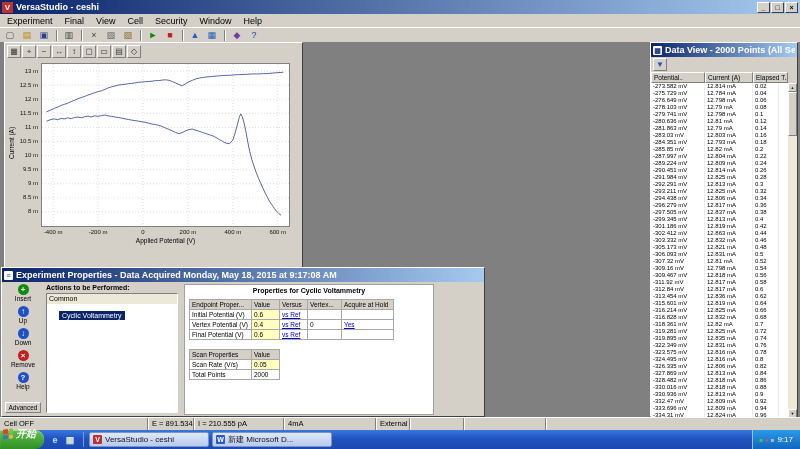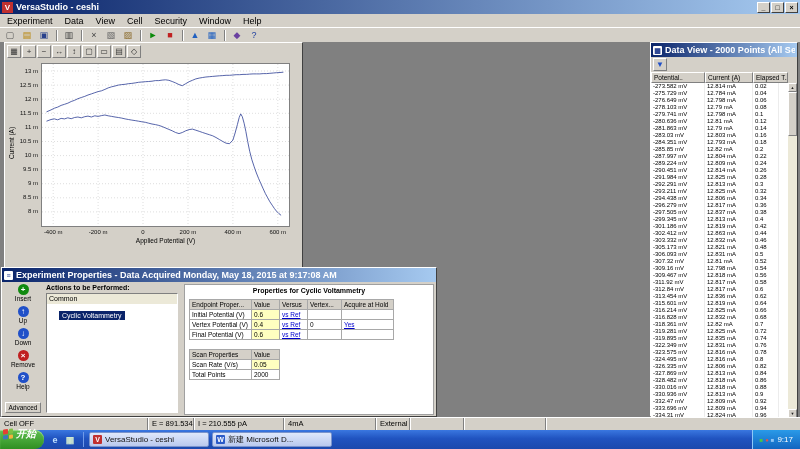--- a/index.html
+++ b/index.html
@@ -40,21 +40,21 @@
 .dh0{width:54px}.dh1{width:48px}.dh2{width:35px}
 #dv-rows{position:relative;height:335px;background:#fff;overflow:hidden}
 .dv-row{display:flex;height:7px}
 .dv-cell{font-size:6px;line-height:7px;padding-left:2px;white-space:nowrap;overflow:hidden;border-right:1px solid #ececec;flex:none}
 .dc0{width:54px}.dc1{width:48px}.dc2{width:26px}
 #dv-scroll{position:absolute;right:0;top:0;width:9px;height:335px;background:#ece9d8;display:flex;flex-direction:column}
 .sc-btn{height:9px;background:#d4d0c8;border:1px solid;border-color:#fff #808080 #808080 #fff;font-size:4px;line-height:7px;text-align:center;color:#222}
 .sc-thumb{height:44px;background:#d4d0c8;border:1px solid;border-color:#fff #808080 #808080 #fff}
 .sc-down{margin-top:auto}
 
-#props{left:1px;top:225px;width:436px;height:150px}
+#props{left:1px;top:225px;width:484px;height:150px}
 #props-body{position:relative;height:135px;overflow:hidden}
 .side-btn{position:absolute;left:2px;width:38px;text-align:center}
 .side-circle{width:11px;height:11px;border-radius:50%;color:#fff;font-size:8px;font-weight:bold;line-height:11px;margin:0 auto}
 .side-label{font-size:6.5px;line-height:8px}
 .adv{display:inline-block;border:1px solid;border-color:#fff #808080 #808080 #fff;background:#d4d0c8;font-size:6.5px;padding:1px 3px}
 #actions-label{position:absolute;left:44px;top:2px;font-size:7px;font-weight:bold}
 #actions-list{position:absolute;left:44px;top:11px;width:132px;height:120px;background:#fff}
 .list-group{font-size:7px;line-height:10px;padding-left:2px;background:#ece9d8}
 .list-item-selected{display:inline-block;margin-left:12px;background:#0a246a;color:#fff;font-size:7px;line-height:9px;padding:0 3px;margin-top:1px}
 #props-panel{position:absolute;left:182px;top:2px;width:250px;height:131px;background:#fff;border:1px solid #a0a0a0}
@@ -95,21 +95,21 @@
     <span id="app-icon">V</span>
     <span class="title-text">VersaStudio - ceshi</span>
     <span class="win-btns">
       <span class="wbtn">_</span>
       <span class="wbtn">□</span>
       <span class="wbtn">×</span>
     </span>
   </div>
   <div id="menubar">
       <span class="menu-item">Experiment</span>
-      <span class="menu-item">Data</span>
+      <span class="menu-item">Final</span>
       <span class="menu-item">View</span>
       <span class="menu-item">Cell</span>
       <span class="menu-item">Security</span>
       <span class="menu-item">Window</span>
       <span class="menu-item">Help</span>
     </div>
   <div id="toolbar">
       <span class="tb-btn" style="color: rgb(85, 85, 85);">▢</span>
       <span class="tb-btn" style="color: rgb(184, 134, 11);">▤</span>
       <span class="tb-btn" style="color: rgb(40, 64, 140);">▣</span>

